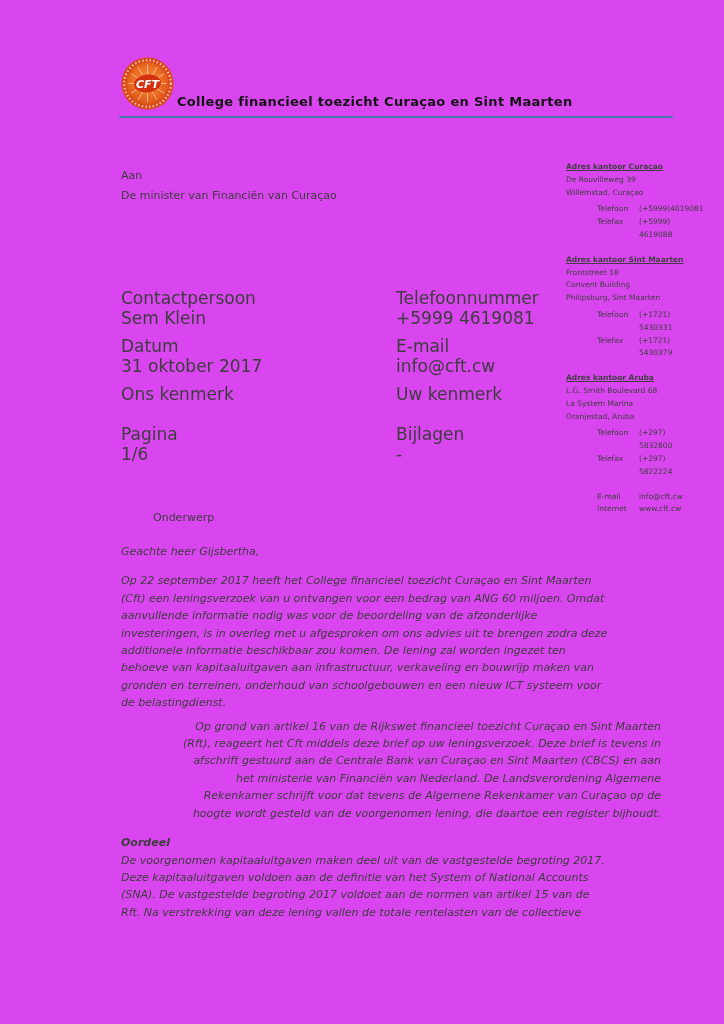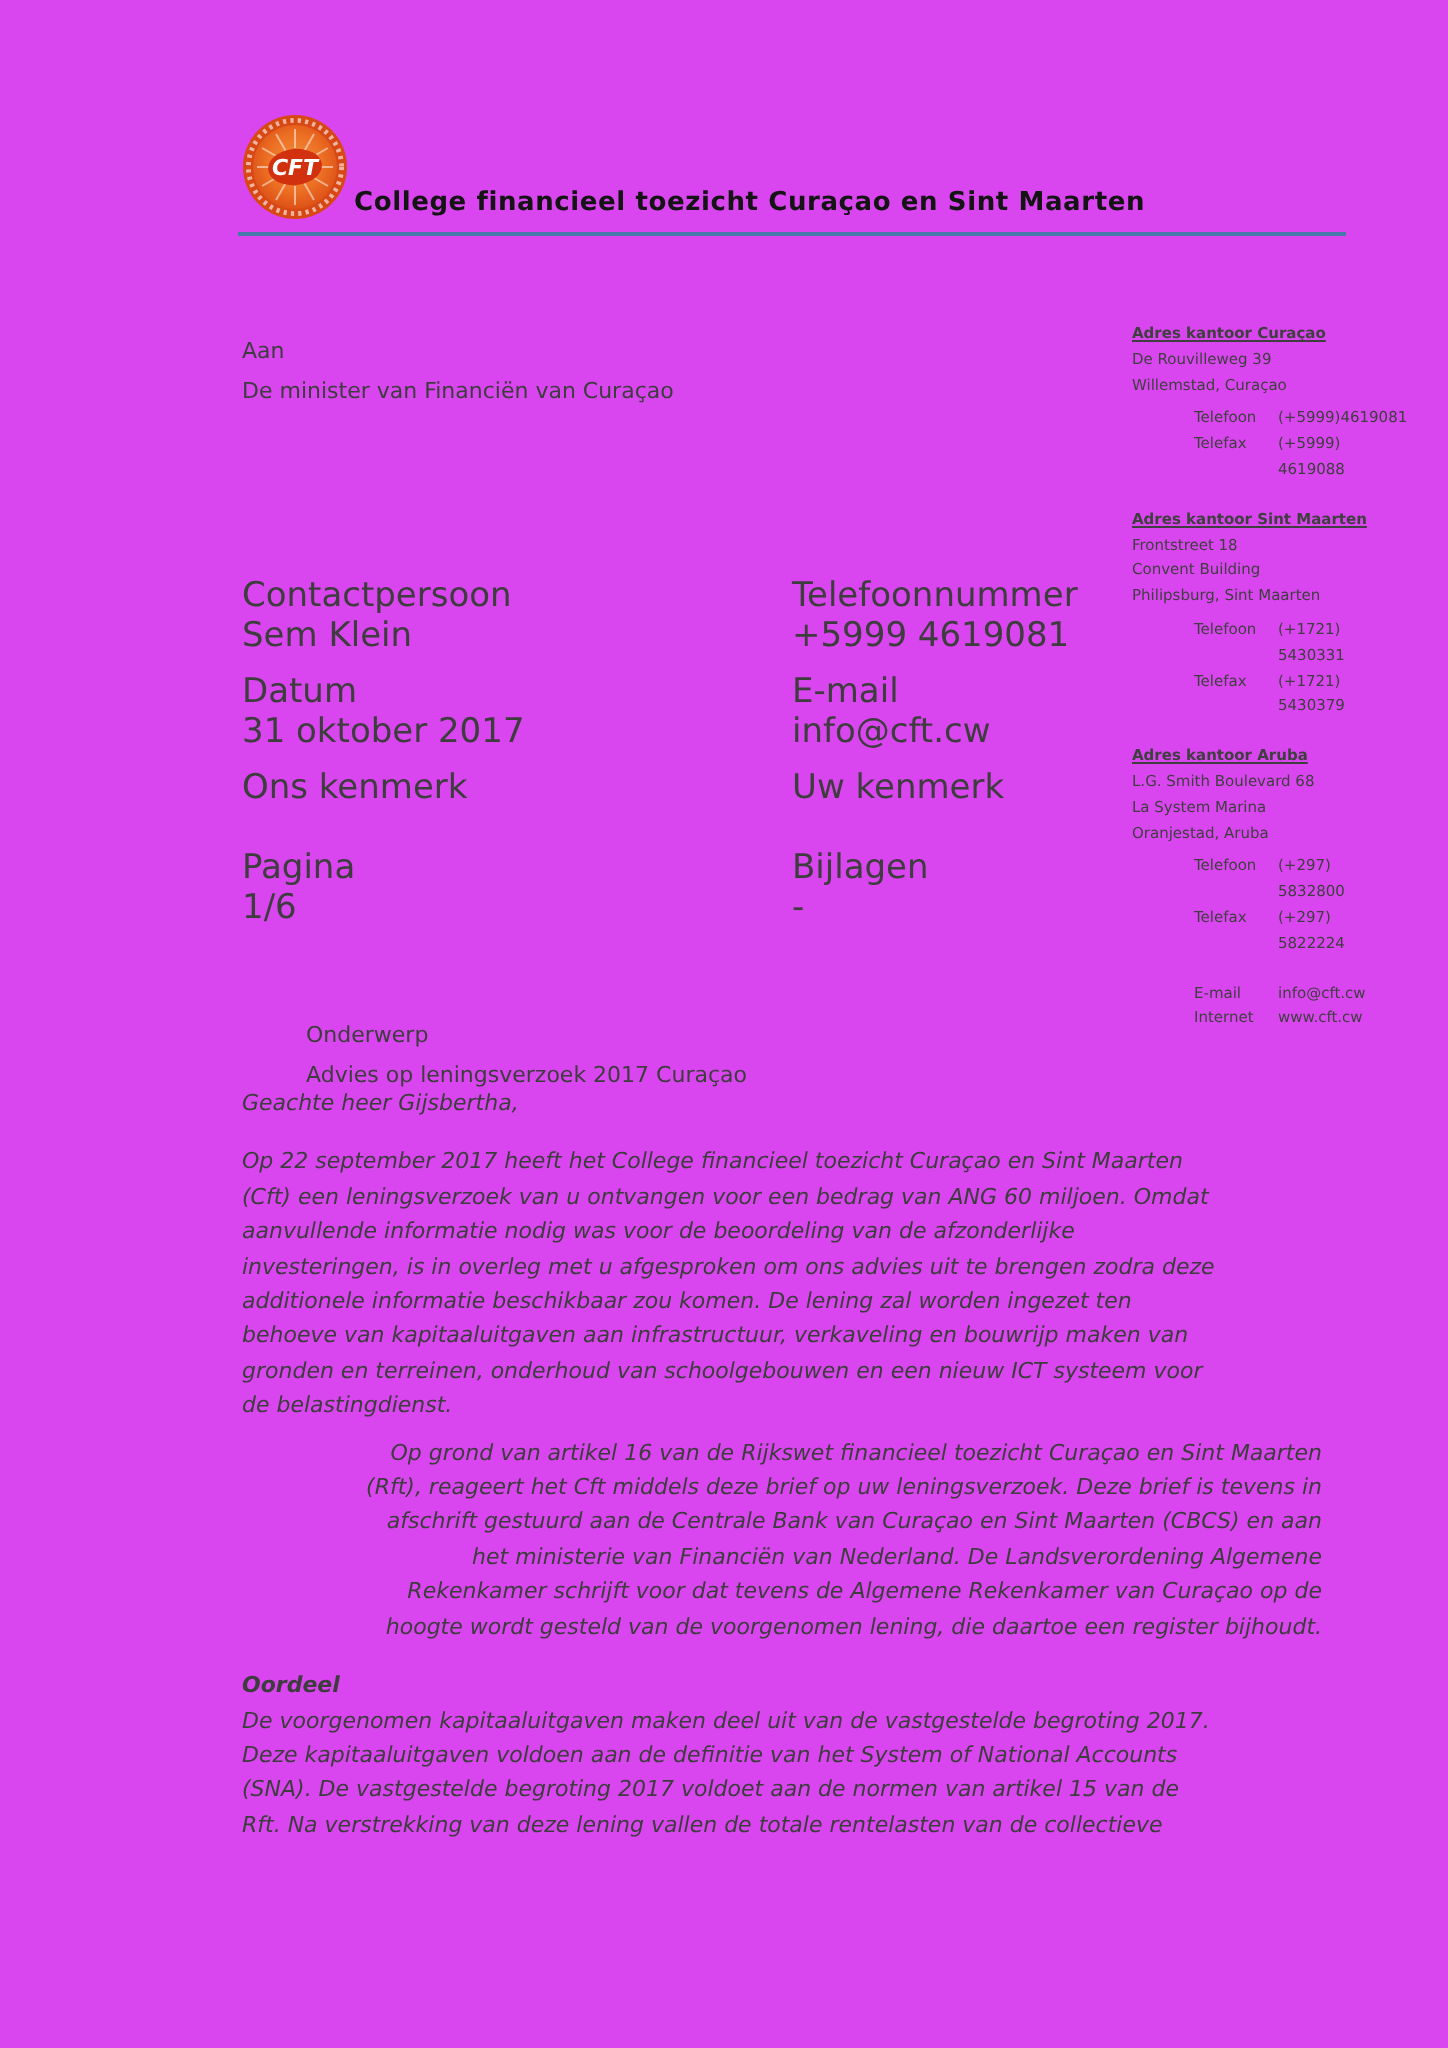--- a/index.html
+++ b/index.html
@@ -191,21 +191,20 @@
       </div>
       <div class="dcell">
         <div class="dlabel">Bijlagen</div>
         <div class="dvalue">-</div>
       </div>
     </div>
   </div>
 
   <div class="subject">
     <div>Onderwerp</div>
-    <div>Advies op leningsverzoek 2017 Curaçao</div>
   </div>
 
   <div class="body-text">
     <div class="salutation">Geachte heer Gijsbertha,</div>
     <div class="para p1">Op 22 september 2017 heeft het College financieel toezicht Curaçao en Sint Maarten
 (Cft) een leningsverzoek van u ontvangen voor een bedrag van ANG 60 miljoen. Omdat
 aanvullende informatie nodig was voor de beoordeling van de afzonderlijke
 investeringen, is in overleg met u afgesproken om ons advies uit te brengen zodra deze
 additionele informatie beschikbaar zou komen. De lening zal worden ingezet ten
 behoeve van kapitaaluitgaven aan infrastructuur, verkaveling en bouwrijp maken van

